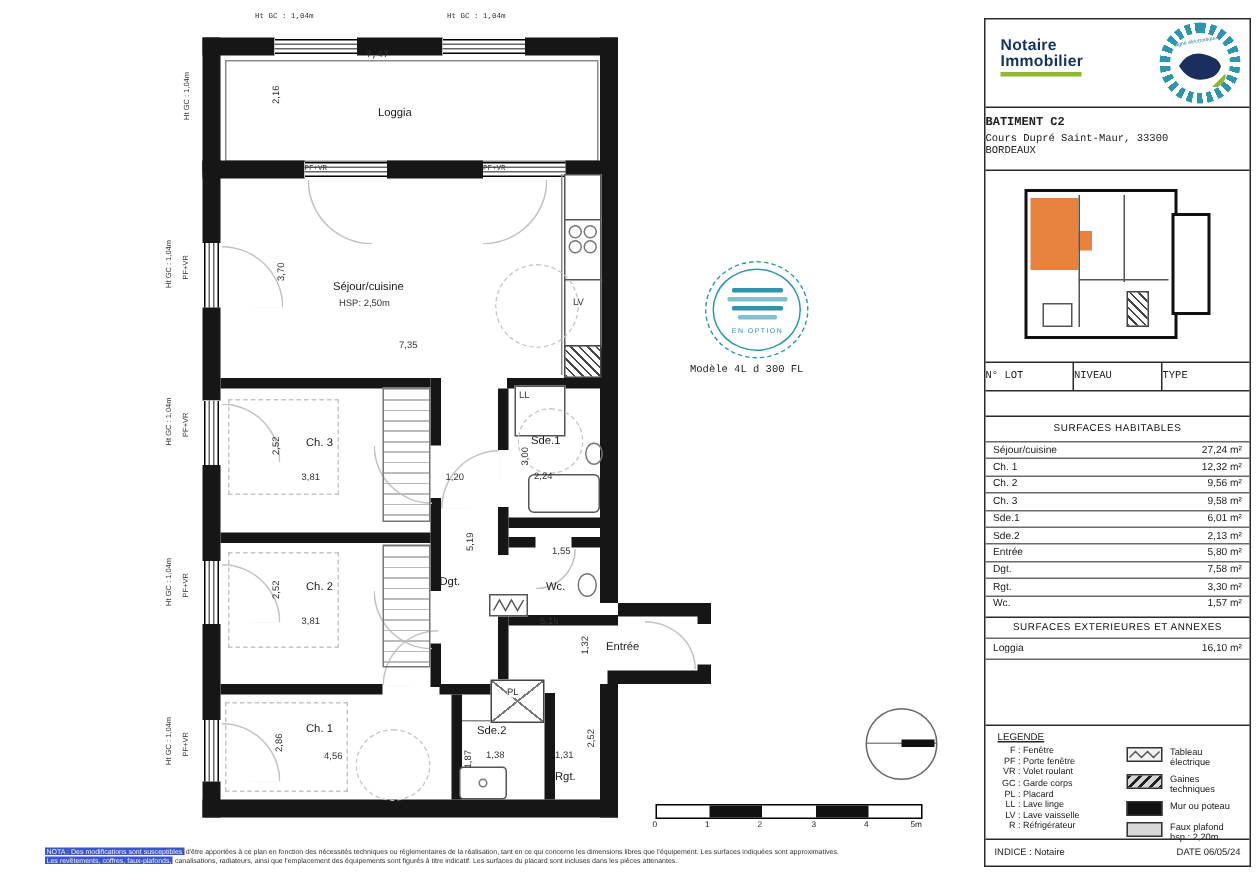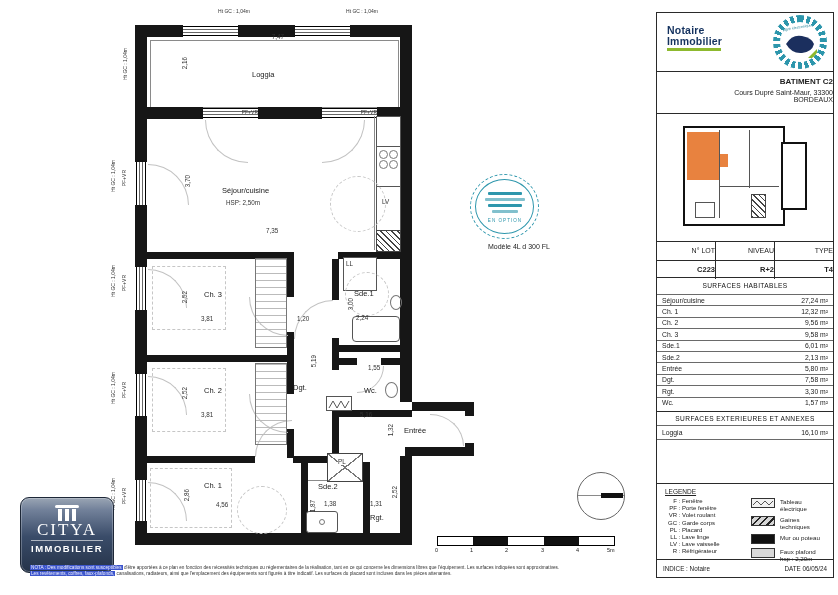--- a/index.html
+++ b/index.html
@@ -31,21 +31,21 @@
   .xbox{position:absolute;border:1px solid #444;background-color:#fff;
     background-image:linear-gradient(to bottom right,transparent 48.5%,#777 48.5% 51.5%,transparent 51.5%),
                      linear-gradient(to top right,transparent 48.5%,#777 48.5% 51.5%,transparent 51.5%);}
   .hatch{position:absolute;border:1px solid #444;background:repeating-linear-gradient(45deg,#444 0 1px,#fff 1px 4px);}
   .shelfh{position:absolute;border:1px solid #777;background:repeating-linear-gradient(180deg,#bbb 0 1px,transparent 1px 7px);}
   
   .lbl{position:absolute;font-size:7.5px;color:#1a1a1a;white-space:nowrap;}
   .dim{position:absolute;font-size:6.3px;color:#333;white-space:nowrap;}
   .tiny{position:absolute;font-size:5px;color:#333;white-space:nowrap;}
   .v{writing-mode:vertical-rl;transform:rotate(180deg);}
-  .ctr{text-align:right;}
+  .ctr{text-align:left;font-family:Liberation Mono, monospace;}
   
   #stamp{position:absolute;left:470px;top:174px;width:70px;height:66px;}
   .ring{position:absolute;border:1.5px dashed #2d96ac;border-radius:50%;}
   .tealbar{position:absolute;background:#2d96ac;height:3px;border-radius:1px;}
   
   #scalebar{position:absolute;left:437px;top:536px;width:176px;height:8px;border:1px solid #000;background:#fff;}
   .seg{position:absolute;top:0;height:8px;background:#111;}
   .tick{position:absolute;top:547px;font-size:5.5px;color:#222;}
   
   #compass{position:absolute;left:577px;top:472px;width:46px;height:46px;border:1px solid #666;border-radius:50%;}
@@ -299,25 +299,20 @@
       </div>
       <div style="position:absolute;left:124px;top:28px;width:22px;height:64px;border:2px solid #111;background:#fff"></div>
     </div>
 
     <div class="sec" style="top:228px;height:36px">
       <div style="display:flex;height:18px;border-bottom:1px solid #2a2a2a">
         <div class="ctr" style="flex:1;border-right:1px solid #2a2a2a;font-size:7px;line-height:18px">N° LOT</div>
         <div class="ctr" style="flex:1;border-right:1px solid #2a2a2a;font-size:7px;line-height:18px">NIVEAU</div>
         <div class="ctr" style="flex:1;font-size:7px;line-height:18px">TYPE</div>
       </div>
-      <div style="display:flex;height:18px">
-        <div class="ctr" style="flex:1;border-right:1px solid #2a2a2a;font-size:7.5px;font-weight:bold;line-height:18px">C223</div>
-        <div class="ctr" style="flex:1;border-right:1px solid #2a2a2a;font-size:7.5px;font-weight:bold;line-height:18px">R+2</div>
-        <div class="ctr" style="flex:1;font-size:7.5px;font-weight:bold;line-height:18px">T4</div>
-      </div>
     </div>
 
     <div class="sec" style="top:264px;height:134px">
       <div class="sectitle" style="line-height:16px;height:16px">SURFACES HABITABLES</div>
       <div class="trow" style="height:10.4px">
           <span>Séjour/cuisine</span>
           <span>27,24 m²</span>
         </div>
       <div class="trow" style="height:10.4px">
           <span>Ch. 1</span>
@@ -437,29 +432,19 @@
         </div>
       </div>
     </div>
 
     <div class="sec" style="top:546px;height:18px;display:flex;justify-content:space-between;align-items:center;padding:0 6px">
       <span style="font-size:6.3px">INDICE : Notaire</span>
       <span style="font-size:6.3px">DATE 06/05/24</span>
     </div>
   </div>
 
-  <div id="citya">
-    <svg width="26" height="16" viewBox="0 0 26 16" style="margin-top:7px">
-      <rect x="1" y="0" width="24" height="3" rx="1.5" fill="#fff"></rect>
-      <rect x="4" y="4" width="4" height="12" fill="#fff"></rect>
-      <rect x="11" y="4" width="4" height="12" fill="#fff"></rect>
-      <rect x="18" y="4" width="4" height="12" fill="#fff"></rect>
-    </svg>
-    <div class="cname">CITYA</div>
-    <div class="csub">IMMOBILIER</div>
-  </div>
 
   <div id="nota">
     <div><span class="hl">NOTA : Des modifications sont susceptibles</span><span> d'être apportées à ce plan en fonction des nécessités techniques ou réglementaires de la réalisation, tant en ce qui concerne les dimensions libres que l'équipement. Les surfaces indiquées sont approximatives.</span></div>
     <div><span class="hl">Les revêtements, coffres, faux-plafonds,</span><span> canalisations, radiateurs, ainsi que l'emplacement des équipements sont figurés à titre indicatif. Les surfaces du placard sont incluses dans les pièces attenantes.</span></div>
   </div>
 
 </div>
 
 </body></html>

